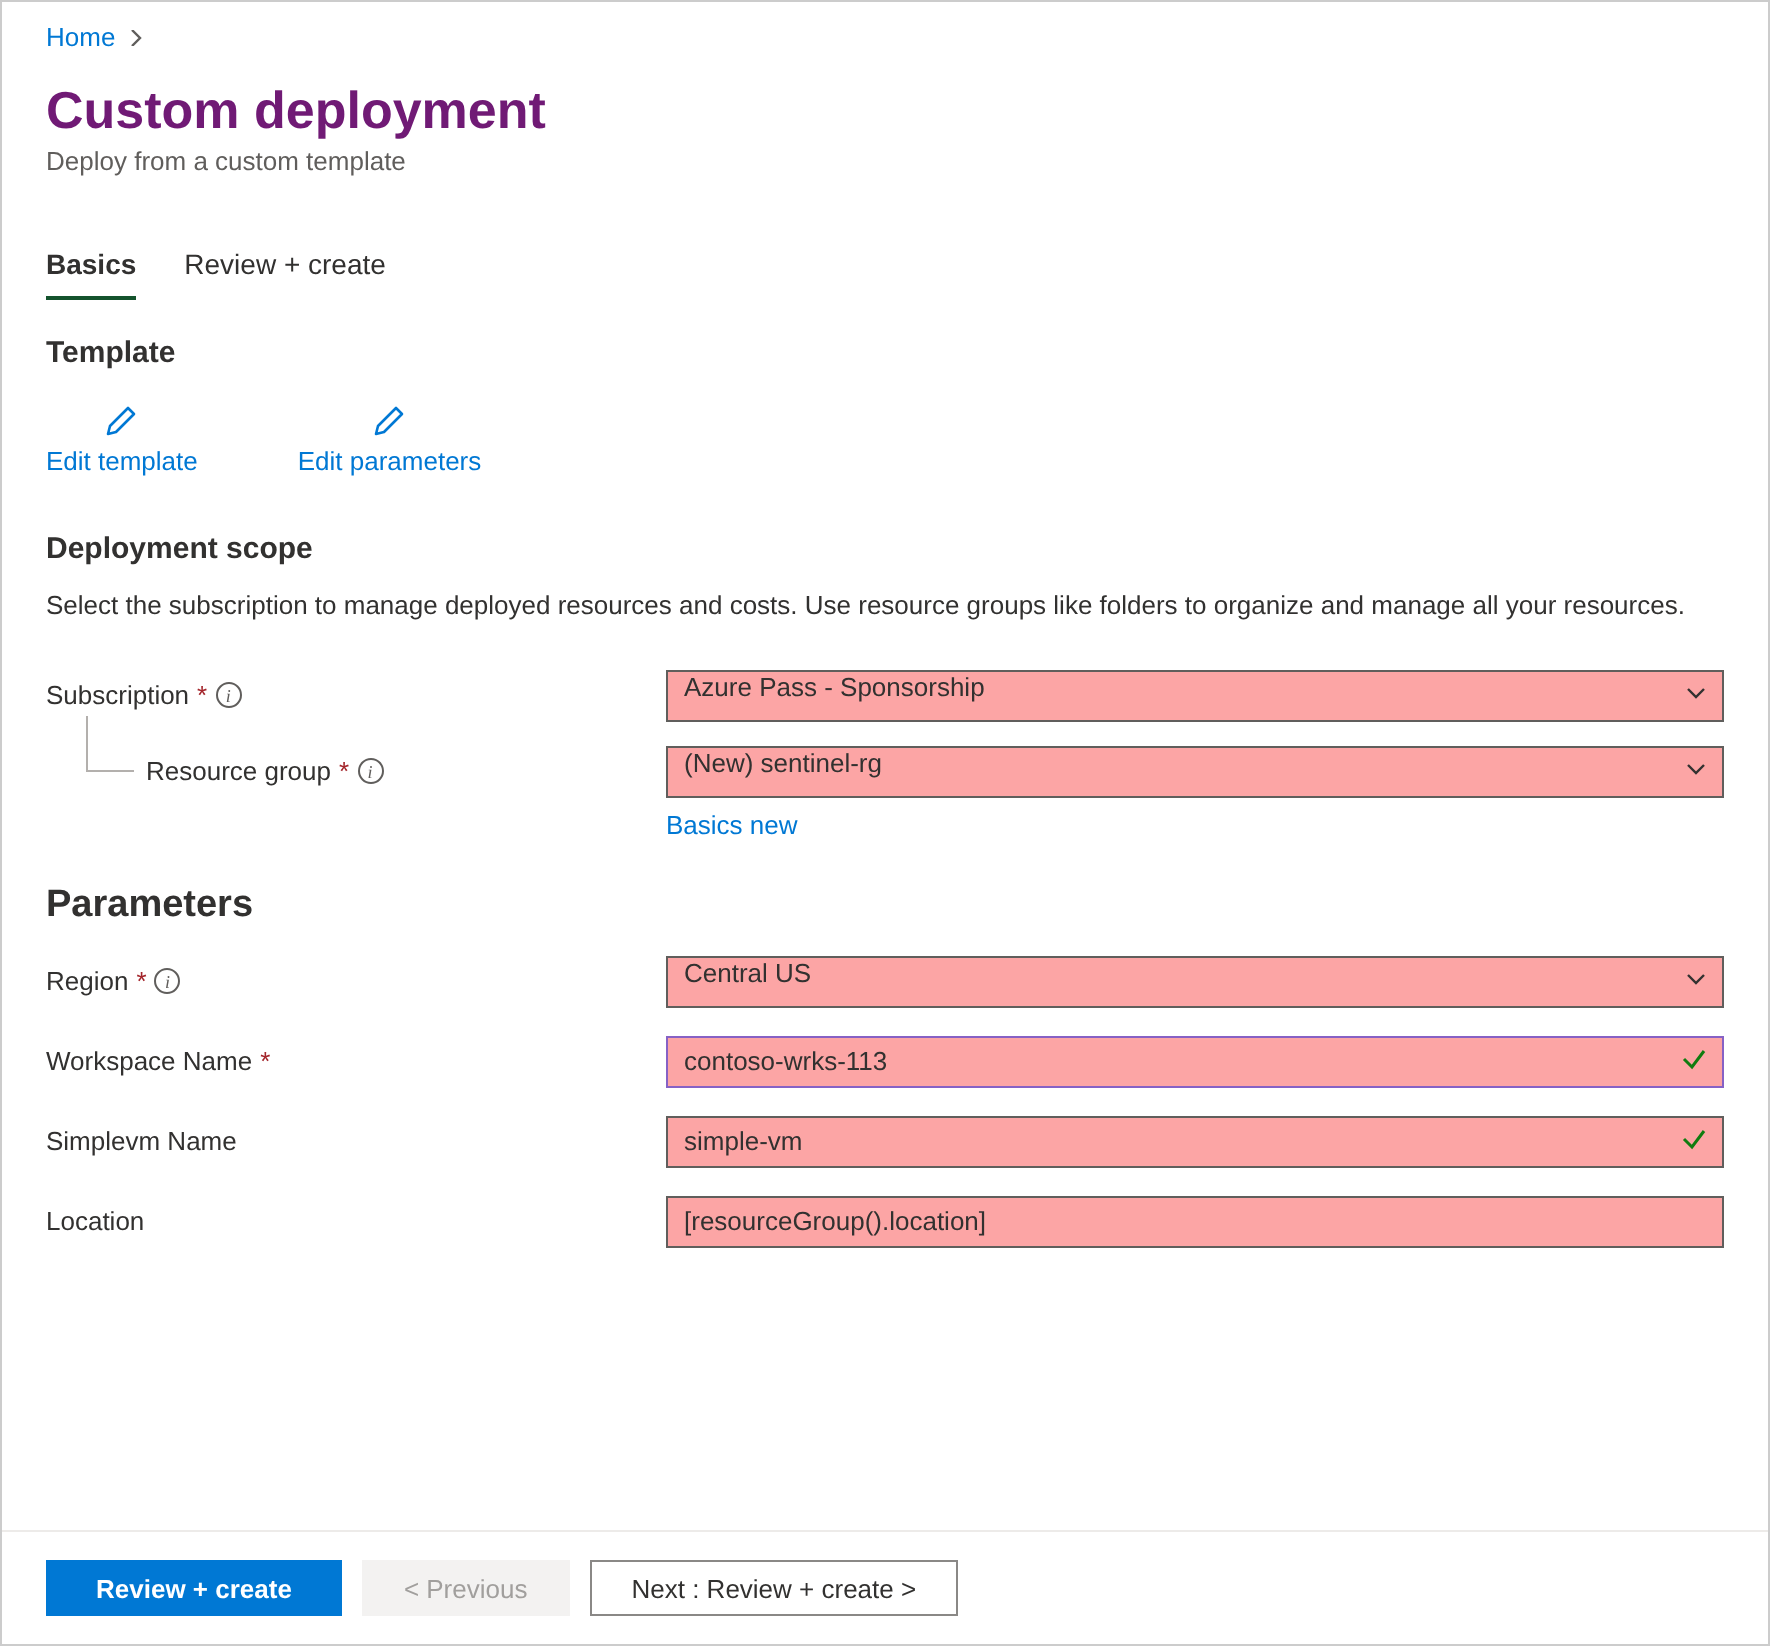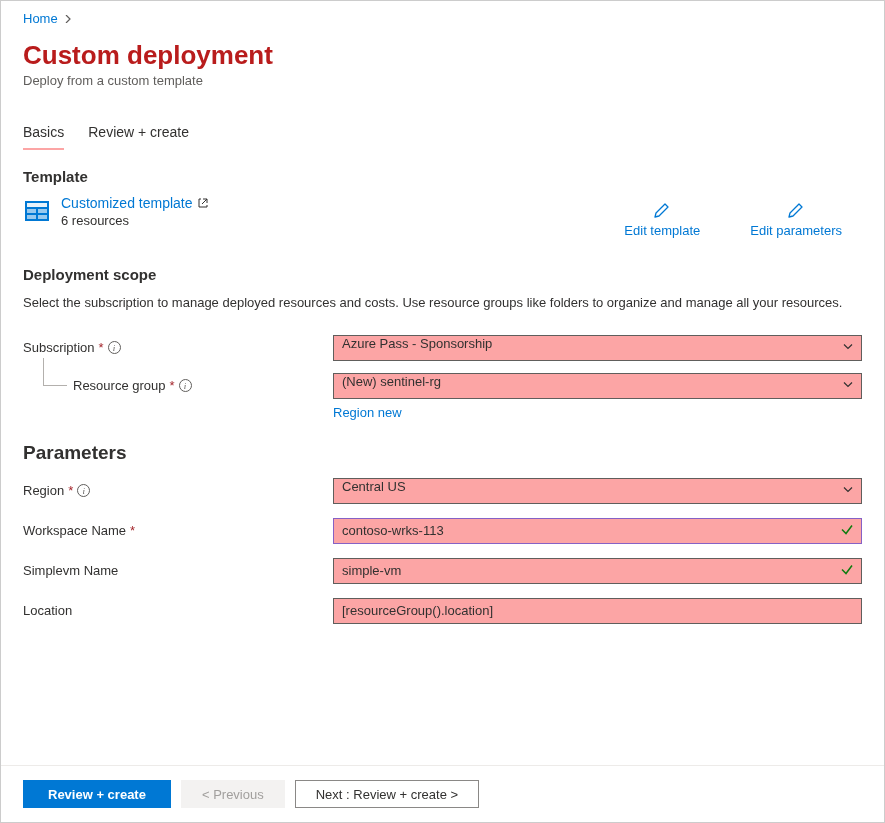--- a/index.html
+++ b/index.html
@@ -24,21 +24,21 @@
     align-items: flex-end;
     gap: 6px;
     font-size: 13px;
     margin-bottom: 4px;
   }
   .breadcrumb a { color: #0078d4; text-decoration: none; cursor: pointer; }
   .breadcrumb .chev { color: #605e5c; font-size: 12px; }
   h1.page-title {
     font-size: 26px;
     font-weight: 600;
-    color: #b91c1c;
+    color: #701a75;
     margin-top: 14px;
   }
   .subtitle {
     font-size: 13px;
     color: #605e5c;
     margin-top: 2px;
     margin-bottom: 30px;
   }
   .tabs {
     display: flex;
@@ -47,22 +47,22 @@
     margin-bottom: 18px;
   }
   .tab {
     padding: 6px 0 8px 0;
     font-size: 14px;
     color: #323130;
     cursor: pointer;
     border-bottom: 2px solid transparent;
   }
   .tab.active {
-    font-weight: 400;
-    border-bottom: 2px solid #fca5a5;
+    font-weight: 700;
+    border-bottom: 2px solid #14532d;
   }
   .section-title {
     font-size: 15px;
     font-weight: 600;
     color: #323130;
     margin-bottom: 10px;
   }
   .template-row {
     display: flex;
     align-items: flex-start;
@@ -257,39 +257,20 @@
   <div class="subtitle">Deploy from a custom template</div>
 
   <div class="tabs">
     <div class="tab active">Basics</div>
     <div class="tab">Review + create</div>
   </div>
 
   <div class="section-title">Template</div>
 
   <div class="template-row">
-    <div class="template-left">
-      <svg class="template-icon" viewBox="0 0 28 28">
-        <rect x="2" y="4" width="24" height="20" fill="#0078d4"></rect>
-        <rect x="4" y="6" width="20" height="4" fill="#fff" opacity="0.9"></rect>
-        <rect x="4" y="12" width="9" height="4" fill="#fff" opacity="0.6"></rect>
-        <rect x="15" y="12" width="9" height="4" fill="#fff" opacity="0.6"></rect>
-        <rect x="4" y="18" width="9" height="4" fill="#fff" opacity="0.6"></rect>
-        <rect x="15" y="18" width="9" height="4" fill="#fff" opacity="0.6"></rect>
-      </svg>
-      <div>
-        <a class="template-link">
-          <span>Customized template</span>
-          <svg width="12" height="12" viewBox="0 0 12 12">
-            <path d="M4 2 H2 V10 H10 V8 M6 2 H10 V6 M10 2 L5 7" stroke="#323130" stroke-width="1" fill="none"></path>
-          </svg>
-        </a>
-        <div class="template-sub">6 resources</div>
-      </div>
-    </div>
     <div class="action-links">
       <a class="action-link">
         <svg viewBox="0 0 18 18">
           <path d="M2 16 L3 12 L12 3 L15 6 L6 15 Z M12 3 L15 6" stroke="#0078d4" stroke-width="1.3" fill="none" stroke-linejoin="round"></path>
         </svg>
         <span>Edit template</span>
       </a>
       <a class="action-link">
         <svg viewBox="0 0 18 18">
           <path d="M2 16 L3 12 L12 3 L15 6 L6 15 Z M12 3 L15 6" stroke="#0078d4" stroke-width="1.3" fill="none" stroke-linejoin="round"></path>
@@ -334,21 +315,21 @@
       <span class="select-chev">
         <svg width="12" height="12" viewBox="0 0 12 12">
             <path d="M2 4 L6 8 L10 4" stroke="#323130" stroke-width="1.2" fill="none"></path>
           </svg>
       </span>
     </div>
   </div>
   <div class="form-row" style="margin-bottom:0;">
     <div class="form-label"></div>
     <div class="form-control">
-      <a class="sublink">Region new</a>
+      <a class="sublink">Basics new</a>
     </div>
   </div>
 
   <div class="params-title">Parameters</div>
 
   <div class="form-row">
     <div class="form-label">
       <span>Region</span>
       <span class="req">*</span>
       <span class="info-icon">i</span>

